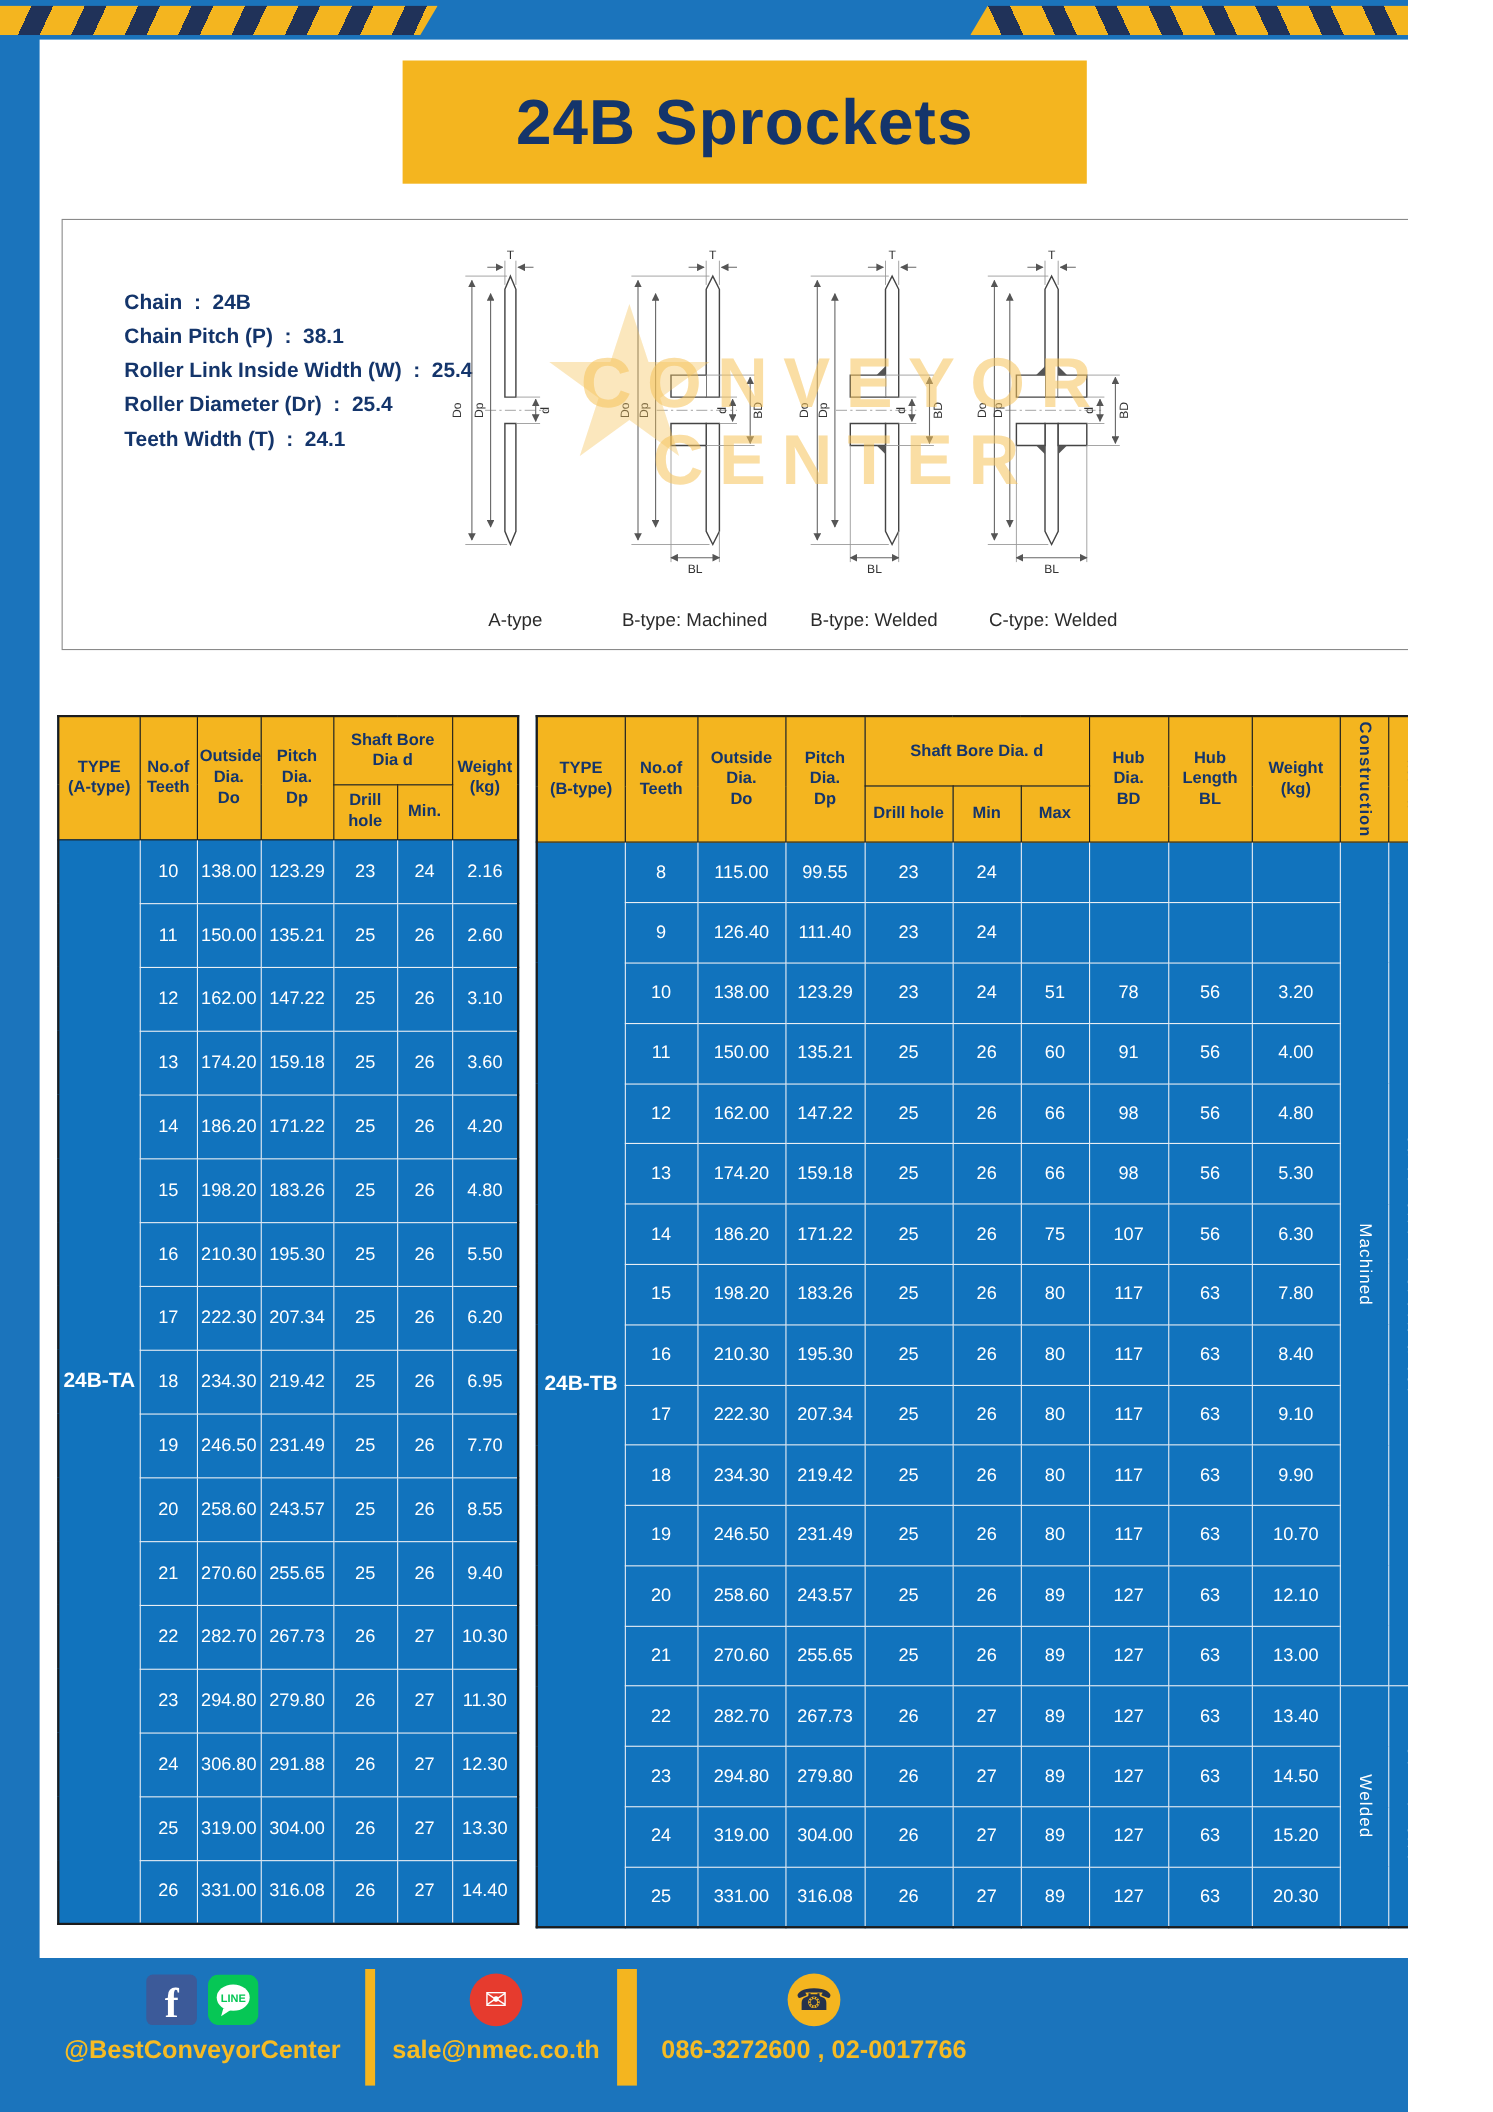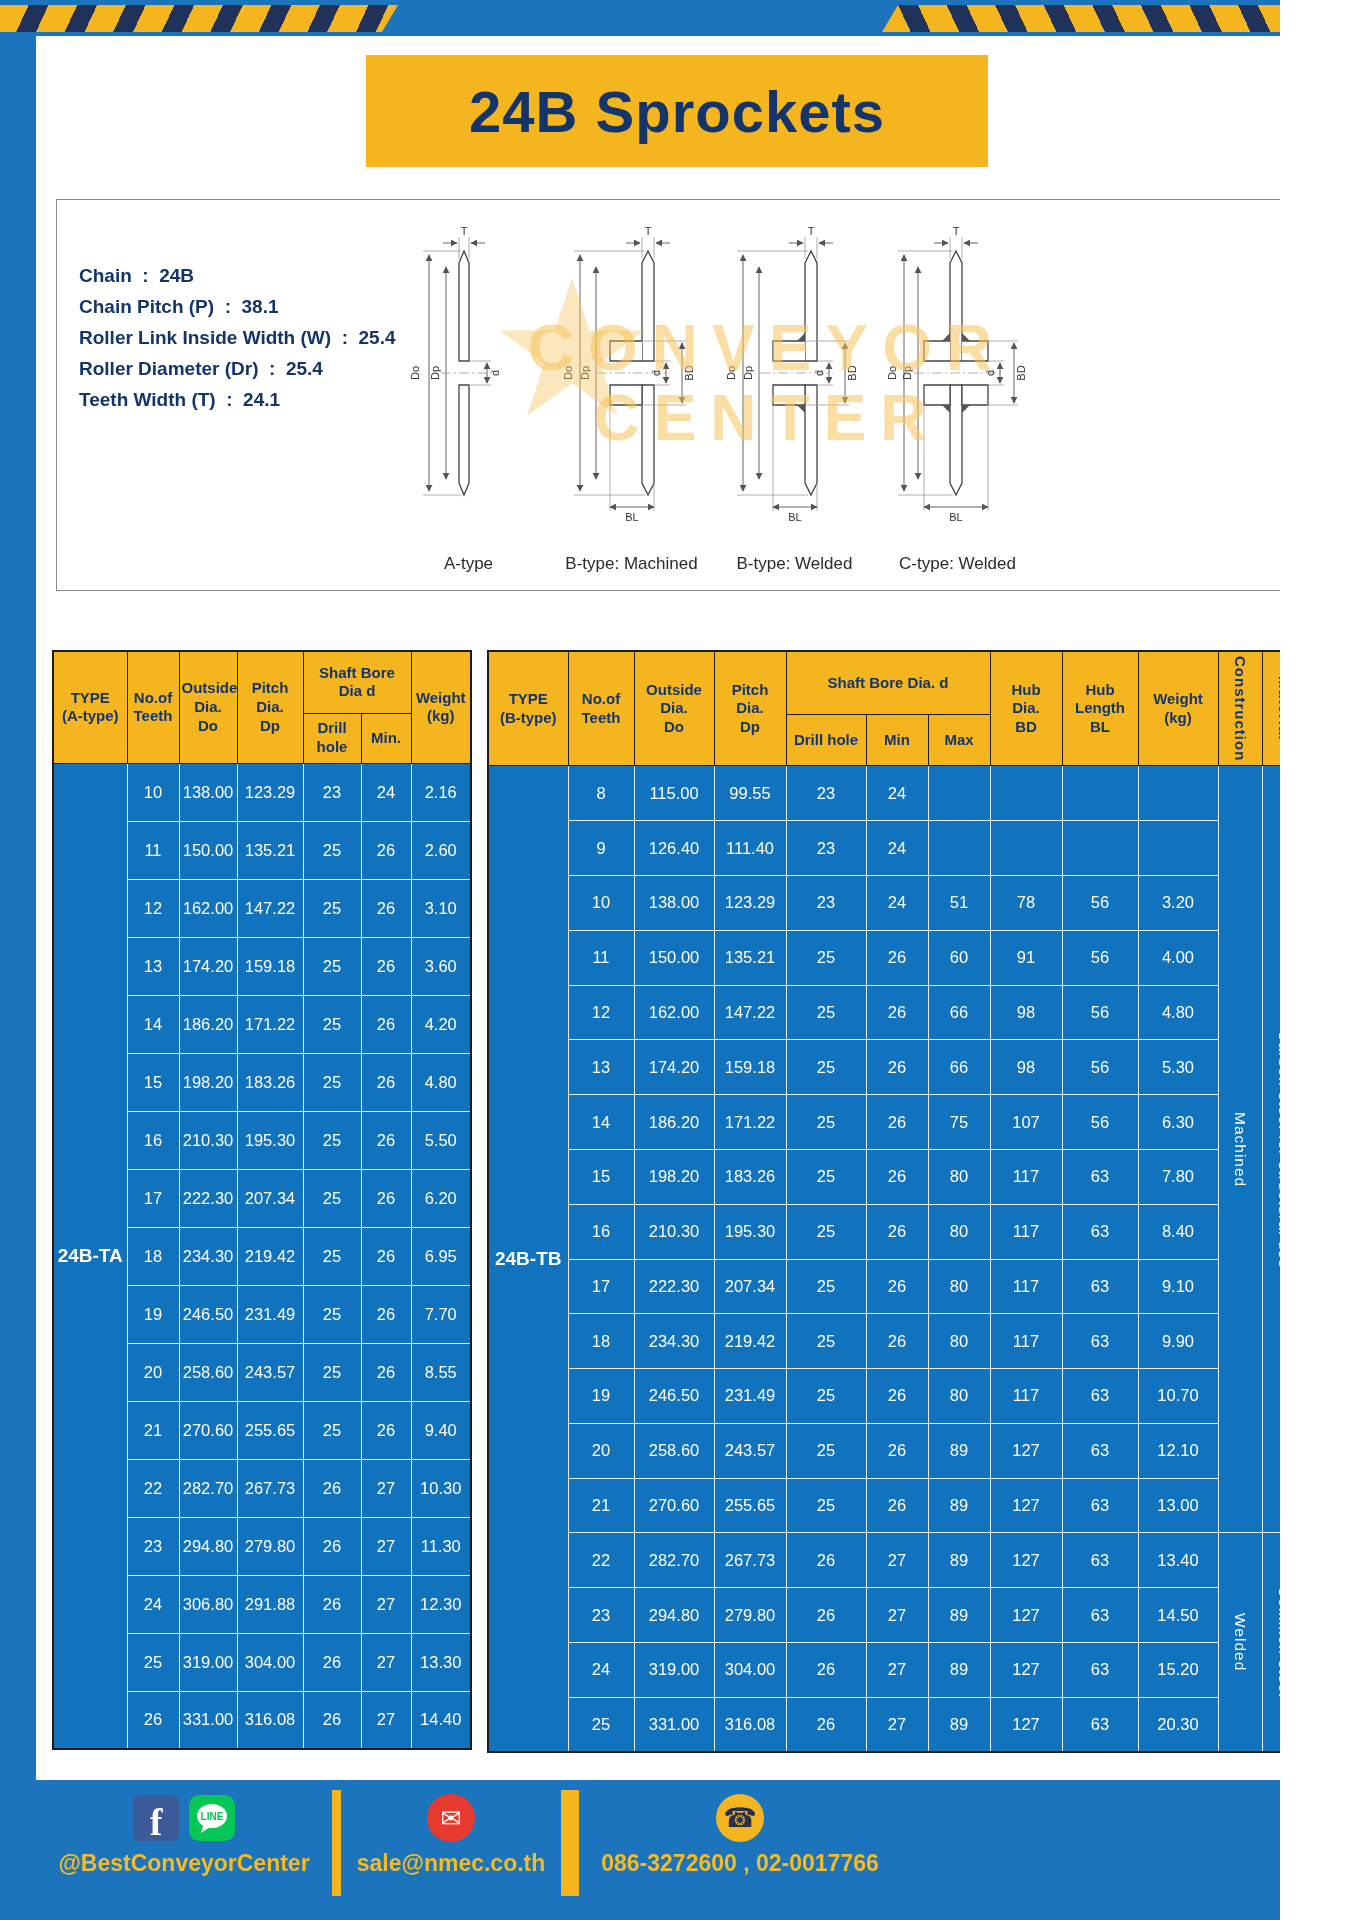--- a/index.html
+++ b/index.html
@@ -17,21 +17,21 @@
 
   .inner { position:absolute; left:36px; top:36px; width:1285px; height:1744px; background:#fff; }
 
   .title-band { position:absolute; left:330px; top:19px; width:622px; height:112px;
                 background:#f4b51f; display:flex; align-items:center; justify-content:center; }
   .title-band h1 { font-size:58px; font-weight:800; color:#14356b; letter-spacing:1px; }
 
   .diagram-box { position:absolute; left:20px; top:163px; width:1245px; height:392px;
                  border:1px solid #8a8a8a; background:#fff; }
   .specs { position:absolute; left:22px; top:60px; }
-  .spec-line { white-space:pre; font-size:19px; font-weight:bold; color:#14356b; line-height:31px; }
+  .spec-line { white-space:pre; font-size:19px; font-weight:bold; color:#14356b; line-height:31px;margin-left:34px; }
 
   .diagrams { position:absolute; left:330px; top:8px; display:flex; z-index:1; }
   .diag { width:163px; display:flex; flex-direction:column; align-items:center; }
   .diag svg { width:160px; height:330px; }
   .diag-caption { font-size:17px; color:#2b2b2b; margin-top:16px; }
 
   .watermark { position:absolute; left:400px; top:18px; width:620px; height:330px; z-index:5;
                pointer-events:none; display:flex; flex-direction:column; justify-content:center; align-items:center; }
   .wm-line { font-size:64px; font-weight:800; letter-spacing:14px; color:rgba(246,195,90,.55); line-height:1.1; }
   .wm-star { position:absolute; left:30px; top:36px; font-size:190px; color:rgba(246,195,90,.40); line-height:1; }

